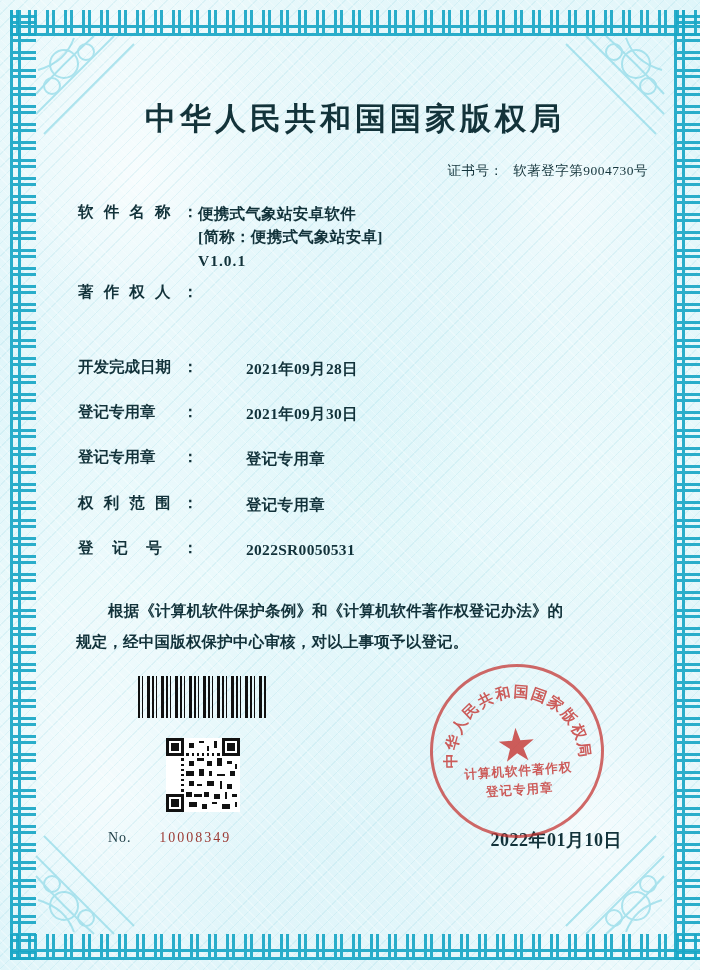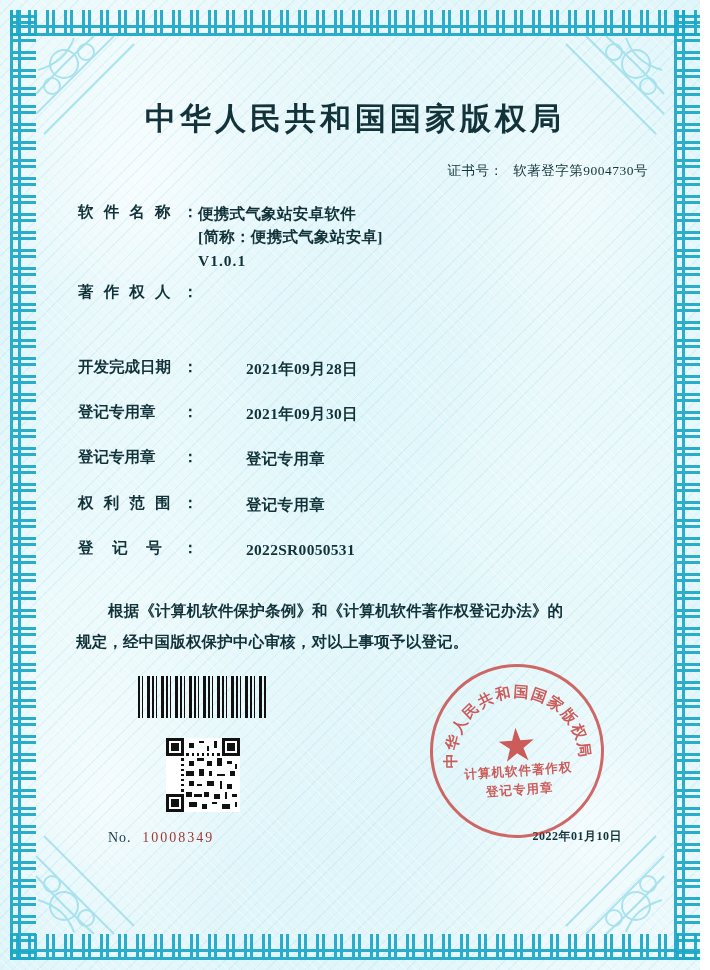--- a/index.html
+++ b/index.html
@@ -202,28 +202,28 @@
   .qr-canvas { width: 74px; height: 74px; display: block; }
 
   .serial {
     position: absolute;
     left: 60px;
     top: 154px;
     font-size: 14px;
     color: #1c3c44;
     letter-spacing: 1px;
   }
-  .serial .no-label { margin-right: 6px; }
+  .serial .no-label { margin-right: 23px; }
   .serial .no-value { color: #9b3a34; letter-spacing: 2px; margin-top: 40px; }
 
   .issue-date {
     position: absolute;
     right: 40px;
     top: 152px;
-    font-size: 12px;
+    font-size: 18px;
     color: #12323a;
     font-weight: 700;
     letter-spacing: .5px;
   }
 
   
   .seal {
     position: absolute;
     right: 58px;
     top: -12px;

